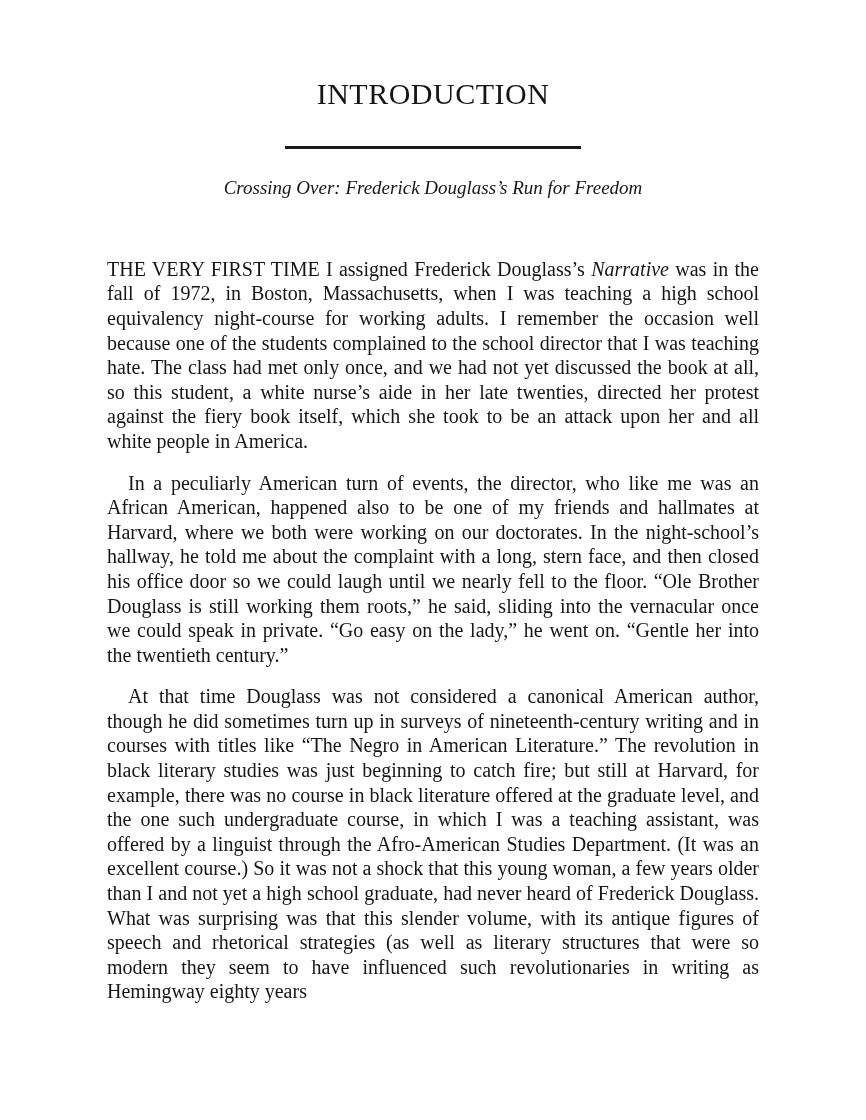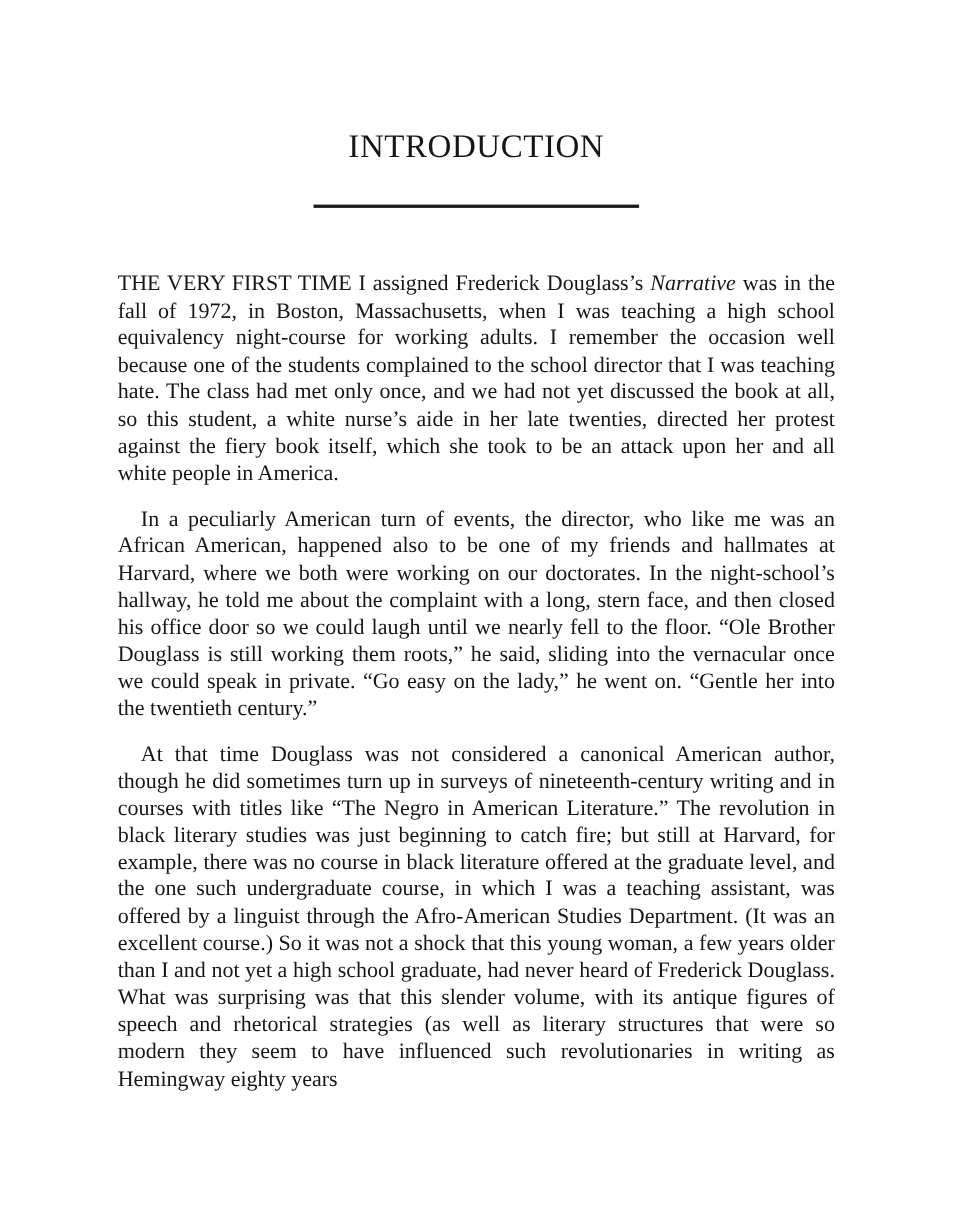--- a/index.html
+++ b/index.html
@@ -13,21 +13,21 @@
     width: 866px;
     height: 1120px;
     background: var(--paper);
     color: var(--ink);
     font-family: "Liberation Serif", "DejaVu Serif", serif;
     overflow: hidden;
     position: relative;
   }
   .chapter-title {
     margin: 0;
-    padding-top: 119px;
+    padding-top: 79px;
     font-size: 30px;
     line-height: 1;
     font-weight: normal;
     letter-spacing: 0.5px;
     text-align: center;
     color: var(--ink);
   }
   .title-rule {
     width: 296px;
     height: 3px;
@@ -60,20 +60,21 @@
 </style>
 </head>
 <body>
 
 <div class="page">
 
   <h1 class="chapter-title">INTRODUCTION</h1>
 
   <div class="title-rule"></div>
 
+  <div class="chapter-subtitle">Crossing Over: Frederick Douglass’s Run for Freedom</div>
 
   <div class="body-text">
 
     <p><span>THE VERY FIRST TIME I assigned Frederick Douglass’s </span><em>Narrative</em><span> was in the fall of 1972, in Boston, Massachusetts, when I was teaching a high school equivalency night-course for working adults. I remember the occasion well because one of the students complained to the school director that I was teaching hate. The class had met only once, and we had not yet discussed the book at all, so this student, a white nurse’s aide in her late twenties, directed her protest against the fiery book itself, which she took to be an attack upon her and all white people in America.</span></p>
 
     <p class="indent"><span>In a peculiarly American turn of events, the director, who like me was an African American, happened also to be one of my friends and hallmates at Harvard, where we both were working on our doctorates. In the night-school’s hallway, he told me about the complaint with a long, stern face, and then closed his office door so we could laugh until we nearly fell to the floor. “Ole Brother Douglass is still working them roots,” he said, sliding into the vernacular once we could speak in private. “Go easy on the lady,” he went on. “Gentle her into the twentieth century.”</span></p>
 
     <p class="indent"><span>At that time Douglass was not considered a canonical American author, though he did sometimes turn up in surveys of nineteenth-century writing and in courses with titles like “The Negro in American Literature.” The revolution in black literary studies was just beginning to catch fire; but still at Harvard, for example, there was no course in black literature offered at the graduate level, and the one such undergraduate course, in which I was a teaching assistant, was offered by a linguist through the Afro-American Studies Department. (It was an excellent course.) So it was not a shock that this young woman, a few years older than I and not yet a high school graduate, had never heard of Frederick Douglass. What was surprising was that this slender volume, with its antique figures of speech and rhetorical strategies (as well as literary structures that were so modern they seem to have influenced such revolutionaries in writing as Hemingway eighty years</span></p>
 
   </div>

